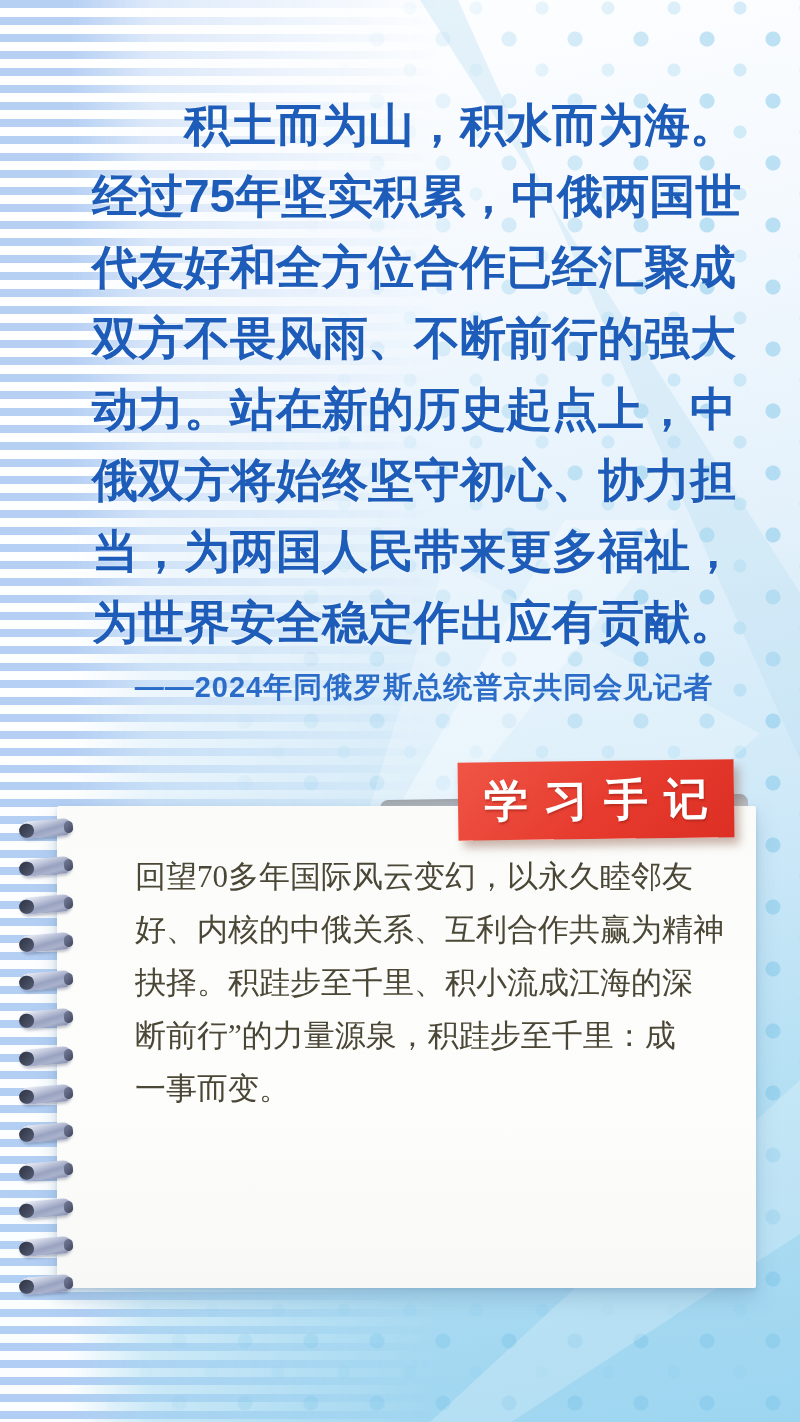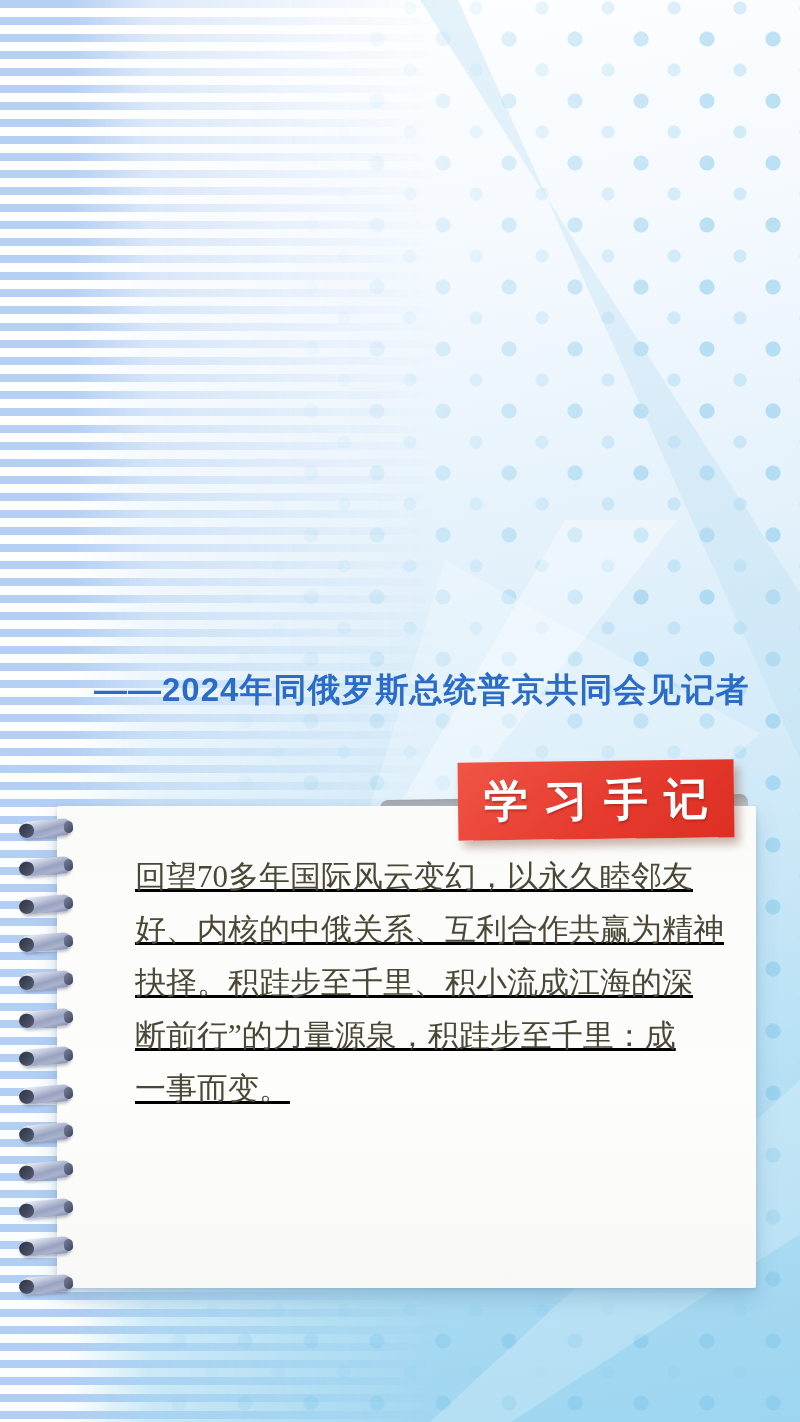--- a/index.html
+++ b/index.html
@@ -40,21 +40,21 @@
   
   .quote{
     position:absolute;left:92px;top:90px;width:650px;
     color:#1d5cb8;font-weight:bold;font-size:46px;line-height:71px;
     text-shadow:0 0 2px rgba(255,255,255,.8);
   }
   .quote .qline{margin:0;white-space:nowrap;}
   .quote .qline.first{padding-left:92px;}
   .attribution{
     position:absolute;left:94px;top:668px;width:660px;
-    color:#2c6cc9;font-size:33px;font-weight:bold;letter-spacing:1px;white-space:nowrap;
+    color:#2c6cc9;font-size:29px;font-weight:bold;letter-spacing:1px;white-space:nowrap;text-align:center;
   }
   
   .banner{
     position:absolute;left:458px;top:761px;width:276px;height:78px;
     background:linear-gradient(135deg,#ef5545 0%,#e63b2e 55%,#dd2f24 100%);
     transform:rotate(-0.7deg);
     box-shadow:5px 7px 10px rgba(140,90,70,.45);
     display:flex;align-items:center;justify-content:center;
   }
   .banner-title{
@@ -66,21 +66,20 @@
     position:absolute;left:380px;top:797px;width:368px;height:16px;
     background:linear-gradient(180deg,#9fa5ab,#c9cdd1);
     transform:rotate(-1deg);border-radius:8px 8px 0 0;
   }
   
   .card{
     position:absolute;left:57px;top:806px;width:699px;height:482px;
     background:linear-gradient(180deg,#fbfcfa 0%,#fdfdfc 60%,#f8f9f7 100%);
     box-shadow:0 10px 20px rgba(100,140,175,.35), 0 2px 4px rgba(100,140,175,.25);
     border-radius:2px;
-    text-decoration:underline;
   }
   .card-text{
     padding:44px 26px 0 78px;
     color:#4b4736;font-size:31px;line-height:53px;
     font-family:"Liberation Serif",serif;
   }
   .card-text .nline{margin:0;white-space:nowrap;}
   
   .rings{position:absolute;left:0;top:0;width:0;height:0;}
   .ring{
@@ -104,20 +103,30 @@
 
 <div class="poster">
 
   <div class="bg-stripes"></div>
   <div class="bg-dots"></div>
   <div class="ray ray-3"></div>
   <div class="ray ray-1"></div>
   <div class="ray ray-2"></div>
   <div class="ray ray-4"></div>
 
+  <div class="quote">
+    <p class="qline first">积土而为山，积水而为海。</p>
+    <p class="qline">经过75年坚实积累，中俄两国世</p>
+    <p class="qline">代友好和全方位合作已经汇聚成</p>
+    <p class="qline">双方不畏风雨、不断前行的强大</p>
+    <p class="qline">动力。站在新的历史起点上，中</p>
+    <p class="qline">俄双方将始终坚守初心、协力担</p>
+    <p class="qline">当，为两国人民带来更多福祉，</p>
+    <p class="qline">为世界安全稳定作出应有贡献。</p>
+  </div>
 
   <div class="attribution">——2024年同俄罗斯总统普京共同会见记者</div>
 
   <div class="page-behind"></div>
 
   <div class="card">
     <div class="card-text">
       <p class="nline">回望70多年国际风云变幻，以永久睦邻友</p>
       <p class="nline">好、内核的中俄关系、互利合作共赢为精神</p>
       <p class="nline">抉择。积跬步至千里、积小流成江海的深</p>

